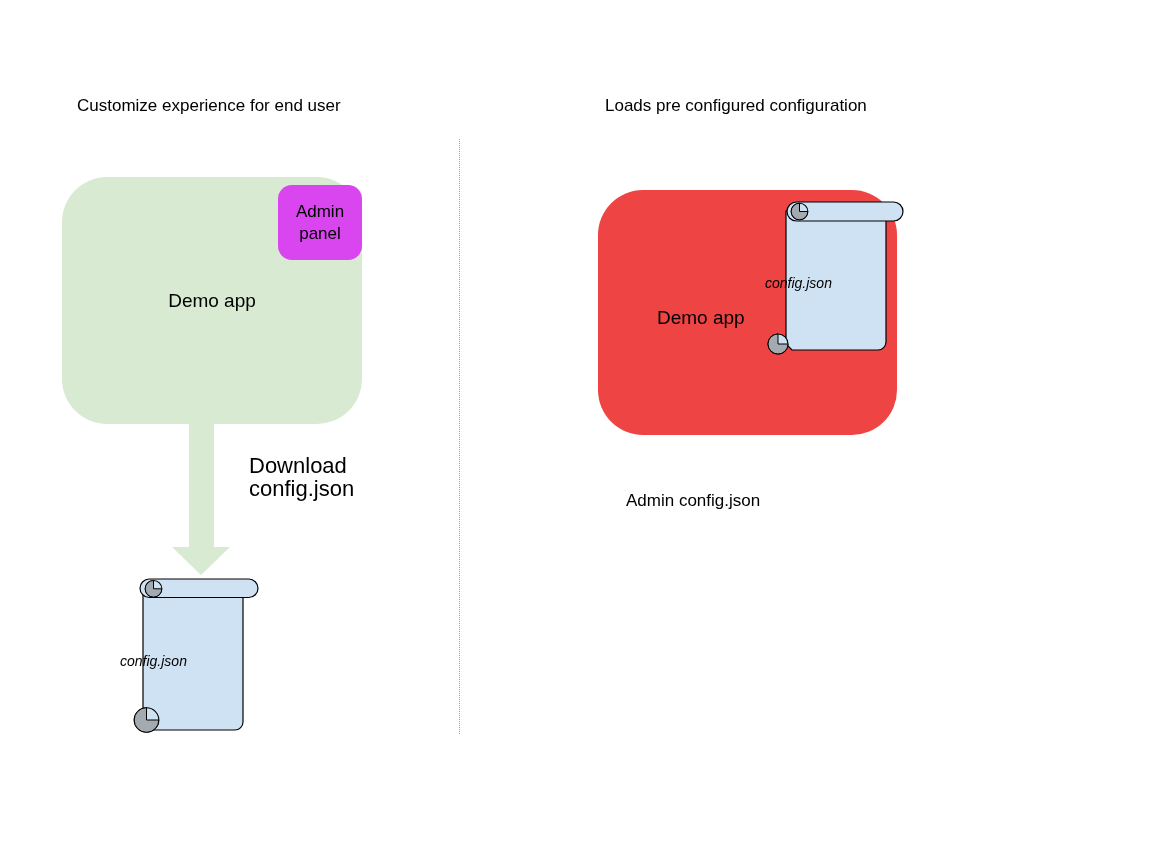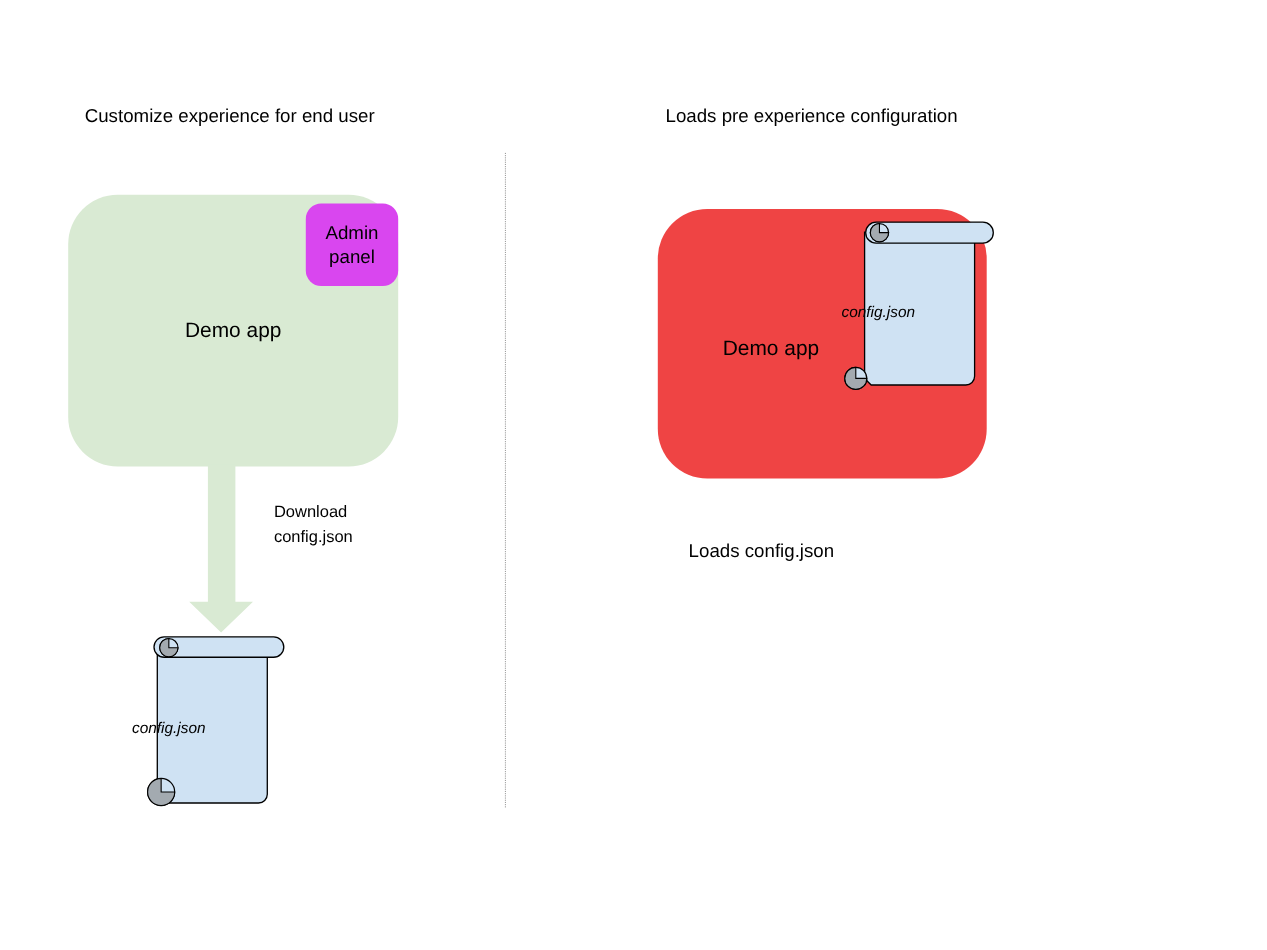--- a/index.html
+++ b/index.html
@@ -45,21 +45,21 @@
     display: flex; align-items: center; justify-content: center;
     text-align: center;
   }
   .panel-label { font-size: 17px; line-height: 22px; width: 60px; }
 
   .down-arrow { left: 169px; top: 375px; }
 
   .arrow-caption {
     left: 249px; top: 408px;
     width: 104px;
-    font-size: 15px; line-height: 22.5px;
+    font-size: 22px; line-height: 22.5px;
   }
 
   .scroll-wrap-left  { left: 120px; top: 528px; width: 146px; height: 166px; }
   .scroll-wrap-right { left: 765px; top: 150px; width: 150px; height: 166px; z-index: 2; }
   .scroll-svg { position: absolute; left: 0; top: 0; }
   .scroll-label {
     position: absolute;
     left: 0; width: 146px; top: 77px;
     text-align: left;
     font-size: 14px; line-height: 18px; font-style: italic;
@@ -82,21 +82,21 @@
     font-size: 17px; line-height: 22px; white-space: nowrap;
   }
 </style>
 </head>
 <body>
 
 <div class="canvas">
 
   <div class="abs section-title" style="left:77px; top:48px;">Customize experience for end user</div>
 
-  <div class="abs section-title" style="left:605px; top:48px;">Loads pre experience configuration</div>
+  <div class="abs section-title" style="left:605px; top:48px;">Loads pre configured configuration</div>
 
   <div class="abs divider"></div>
 
   <div class="abs admin-app">
     <div class="app-label">Demo app</div>
     <div class="abs admin-panel">
       <div class="panel-label">Admin panel</div>
     </div>
   </div>
 
@@ -127,15 +127,15 @@
       <path d="M21 14 H121 V145 A8 8 0 0 1 113 153 H27 L21 147 Z" fill="#cfe2f3" stroke="#000000" stroke-width="1.2"></path>
       <rect x="22" y="5" width="116" height="19" rx="9.5" fill="#cfe2f3" stroke="#000000" stroke-width="1.2"></rect>
       <circle cx="34.5" cy="14.5" r="8.3" fill="#cfe2f3" stroke="#000000" stroke-width="1.1"></circle>
       <path d="M34.5 6.2 A8.3 8.3 0 1 0 42.8 14.5 L34.5 14.5 Z" fill="#a3aab0" stroke="#000000" stroke-width="1"></path>
       <circle cx="13" cy="147" r="10" fill="#cfe2f3" stroke="#000000" stroke-width="1.1"></circle>
       <path d="M13 137 A10 10 0 1 0 23 147 L13 147 Z" fill="#a3aab0" stroke="#000000" stroke-width="1"></path>
     </svg>
     <div class="scroll-label" style="width:146px; top:77px;">config.json</div>
   </div>
 
-  <div class="abs right-caption">Loads config.json</div>
+  <div class="abs right-caption">Admin config.json</div>
 
 </div>
 
 </body></html>

